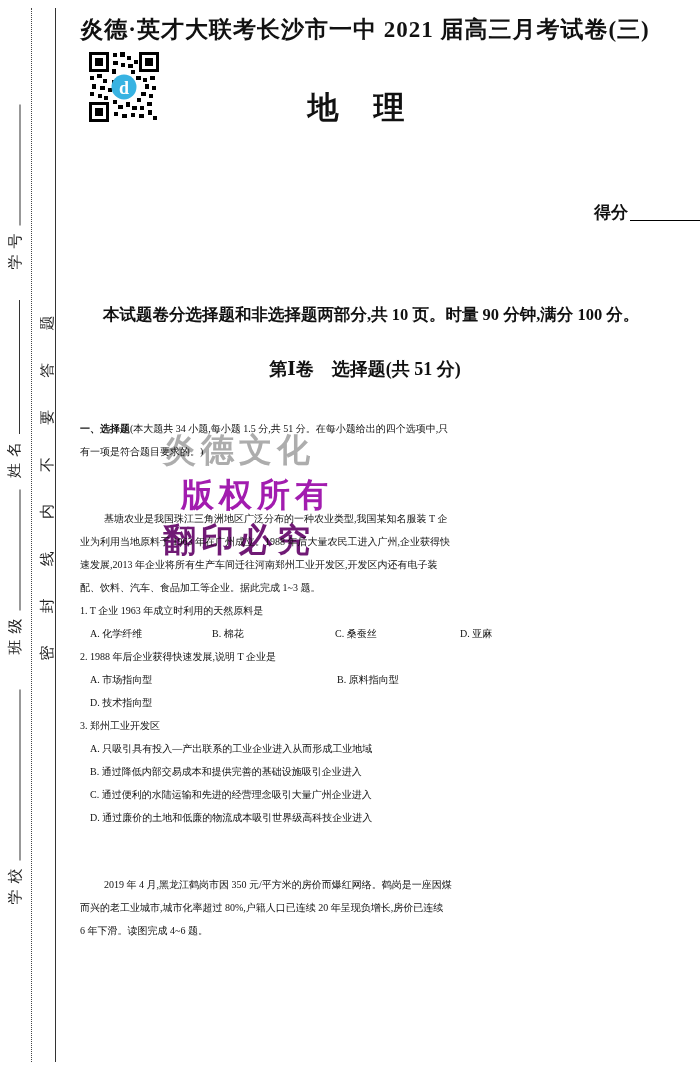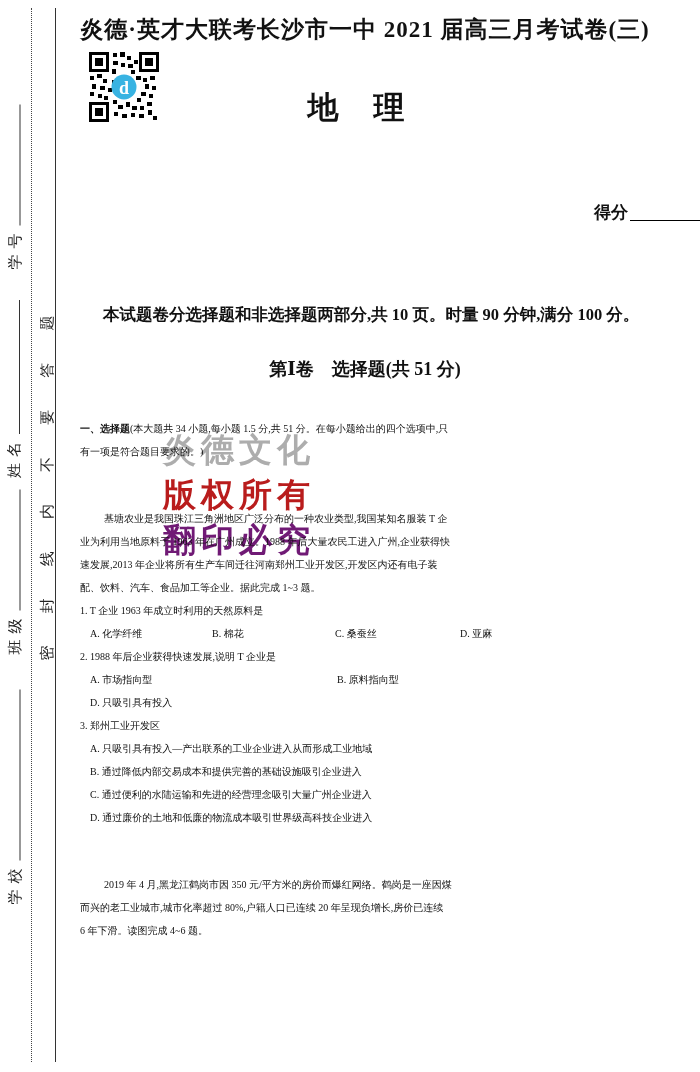--- a/index.html
+++ b/index.html
@@ -36,21 +36,21 @@
   .ln{height:23px; line-height:23px; white-space:nowrap;}
   .ind{text-indent:24px;margin-top:44px;}
   .optrow4{display:grid; grid-template-columns:122px 123px 125px 1fr; padding-left:10px;}
   .optrow2{display:grid; grid-template-columns:247px 1fr; padding-left:10px;}
   .optind{padding-left:10px;}
   .leadbold{font-weight:bold;}
   
   .watermark{position:absolute; left:163px; top:428px; font-size:33px; font-weight:bold;
     letter-spacing:5px; line-height:45px; z-index:0; pointer-events:none;}
   .watermark .w1{color:#adadad;}
-  .watermark .w2{color:#b91c1c;}
+  .watermark .w2{color:#a21caf;margin-left:18px;}
   .watermark .w3{color:#701a75;}
   .z1{position:relative; z-index:1;}
   svg text{font-family:"Liberation Serif","DejaVu Serif",serif;}
 </style>
 </head>
 <body>
 
 <div id="page">
 
   <div class="watermark">
@@ -170,21 +170,21 @@
       <span>B. 棉花</span>
       <span>C. 桑蚕丝</span>
       <span>D. 亚麻</span>
     </div>
     <div class="ln">2. 1988 年后企业获得快速发展,说明 T 企业是</div>
     <div class="ln optrow2">
       <span>A. 市场指向型</span>
       <span>B. 原料指向型</span>
     </div>
     <div class="ln optrow2">
-      <span>D. 只吸引具有投入</span>
+      <span>D. 技术指向型</span>
     </div>
     <div class="ln">3. 郑州工业开发区</div>
     <div class="ln optind">A. 只吸引具有投入—产出联系的工业企业进入从而形成工业地域</div>
     <div class="ln optind">B. 通过降低内部交易成本和提供完善的基础设施吸引企业进入</div>
     <div class="ln optind">C. 通过便利的水陆运输和先进的经营理念吸引大量广州企业进入</div>
     <div class="ln optind">D. 通过廉价的土地和低廉的物流成本吸引世界级高科技企业进入</div>
     <div class="ln ind">2019 年 4 月,黑龙江鹤岗市因 350 元/平方米的房价而爆红网络。鹤岗是一座因煤</div>
     <div class="ln">而兴的老工业城市,城市化率超过 80%,户籍人口已连续 20 年呈现负增长,房价已连续</div>
     <div class="ln">6 年下滑。读图完成 4~6 题。</div>
   </div>

